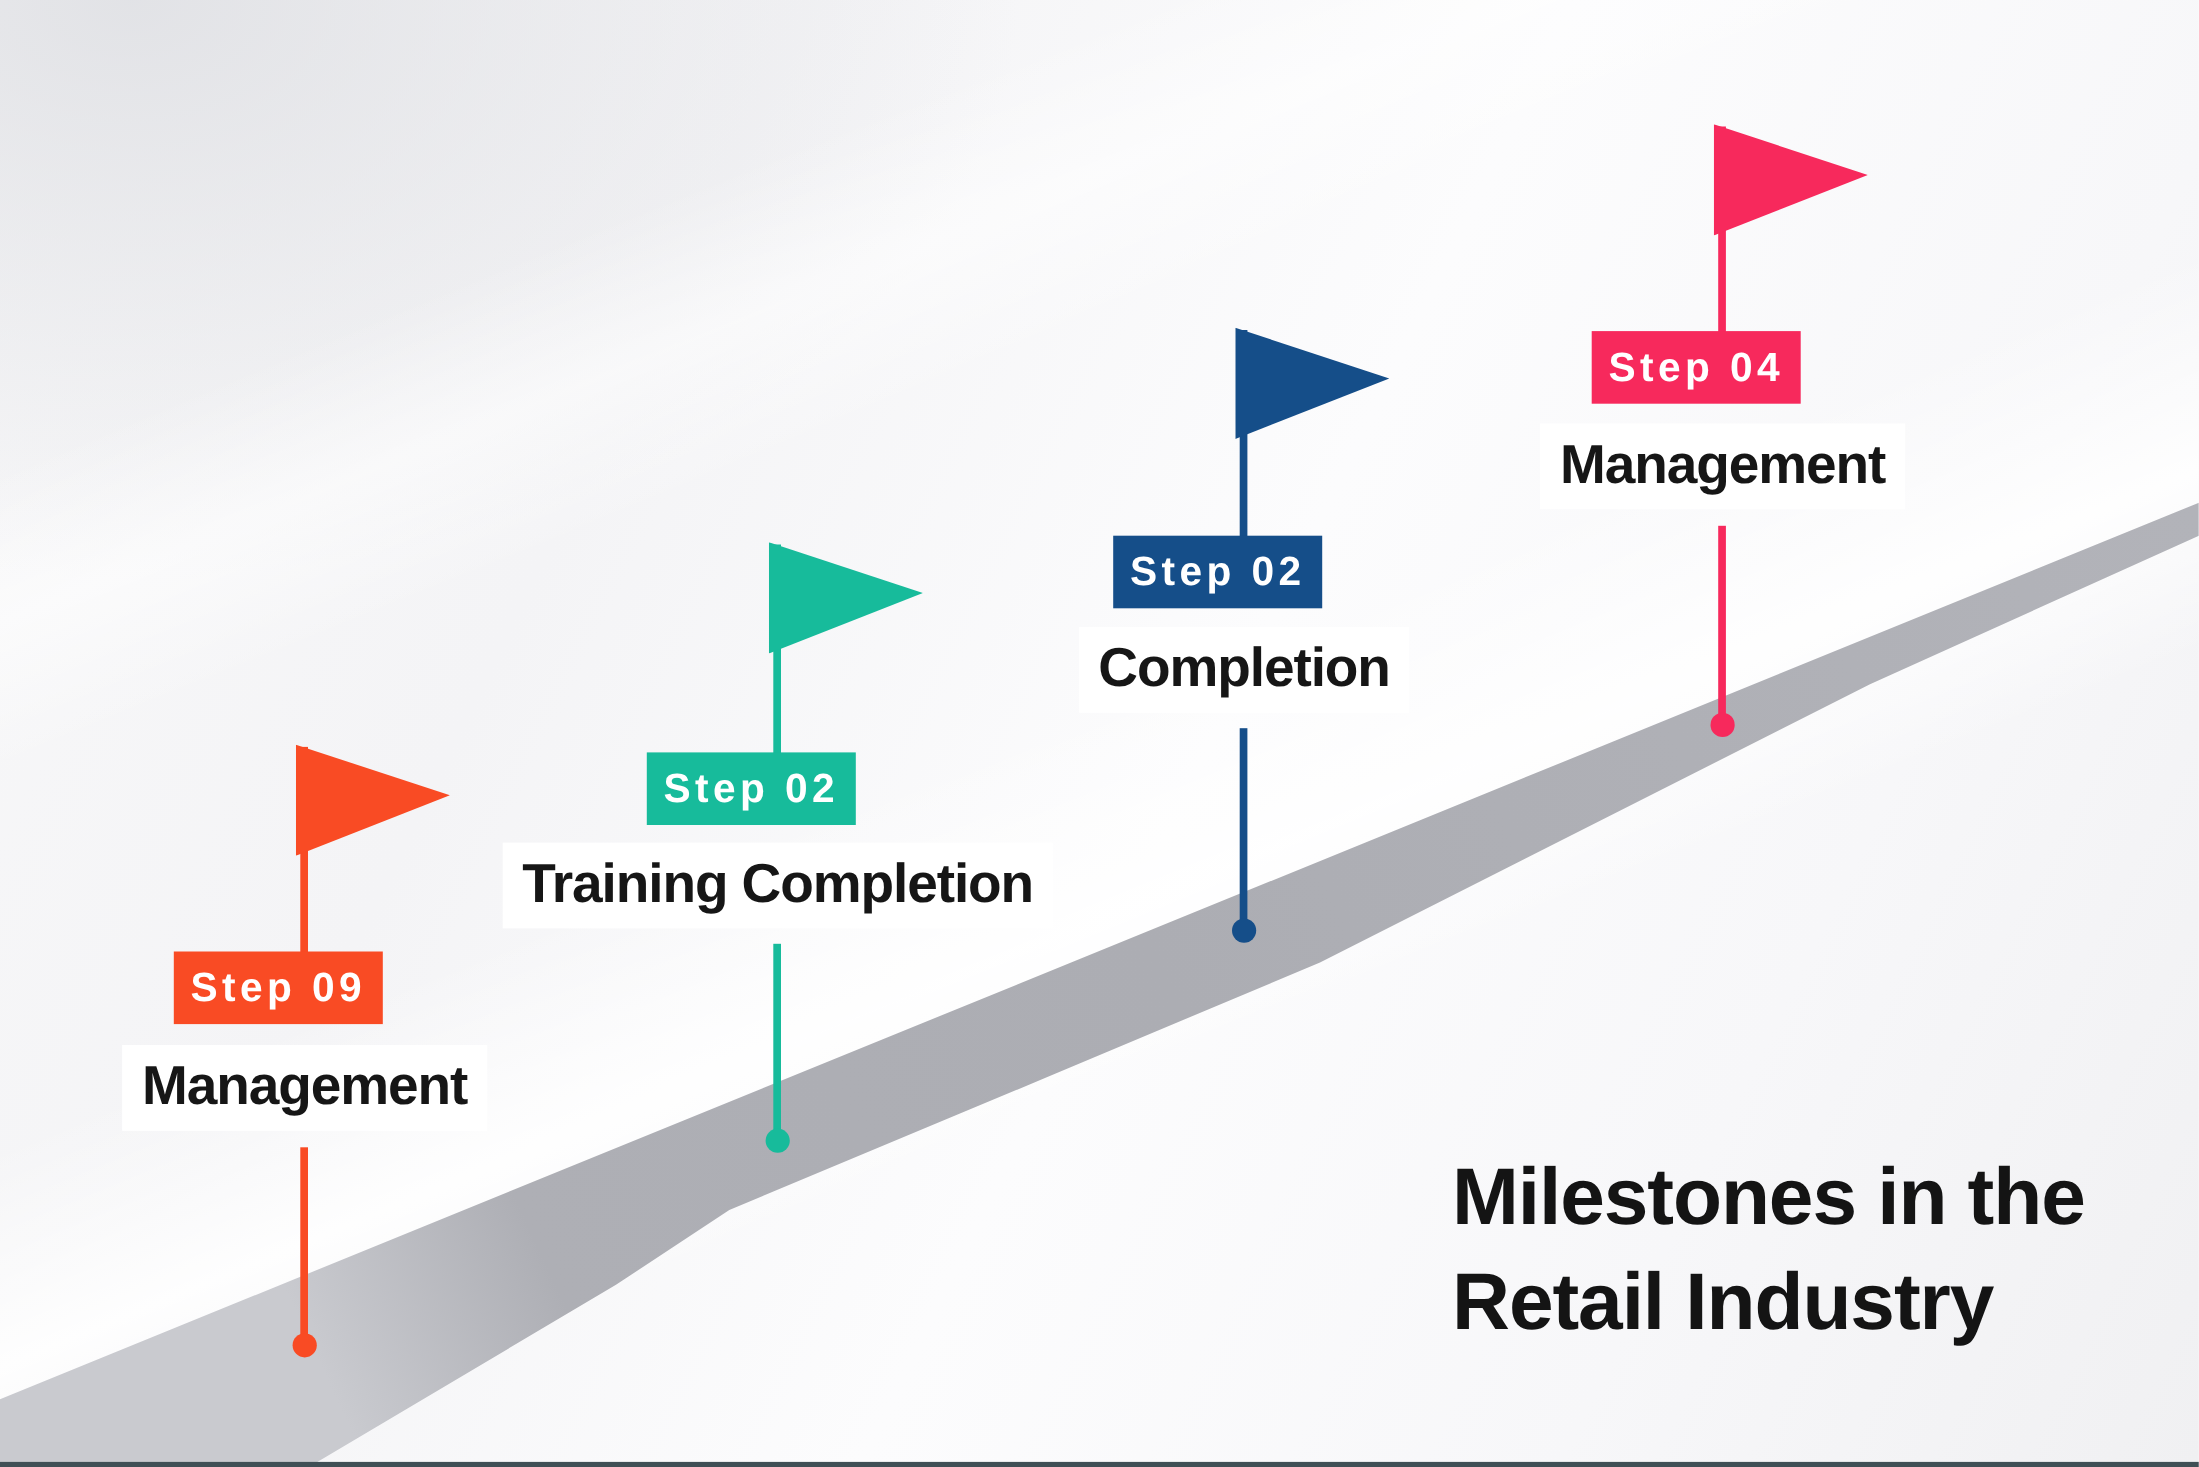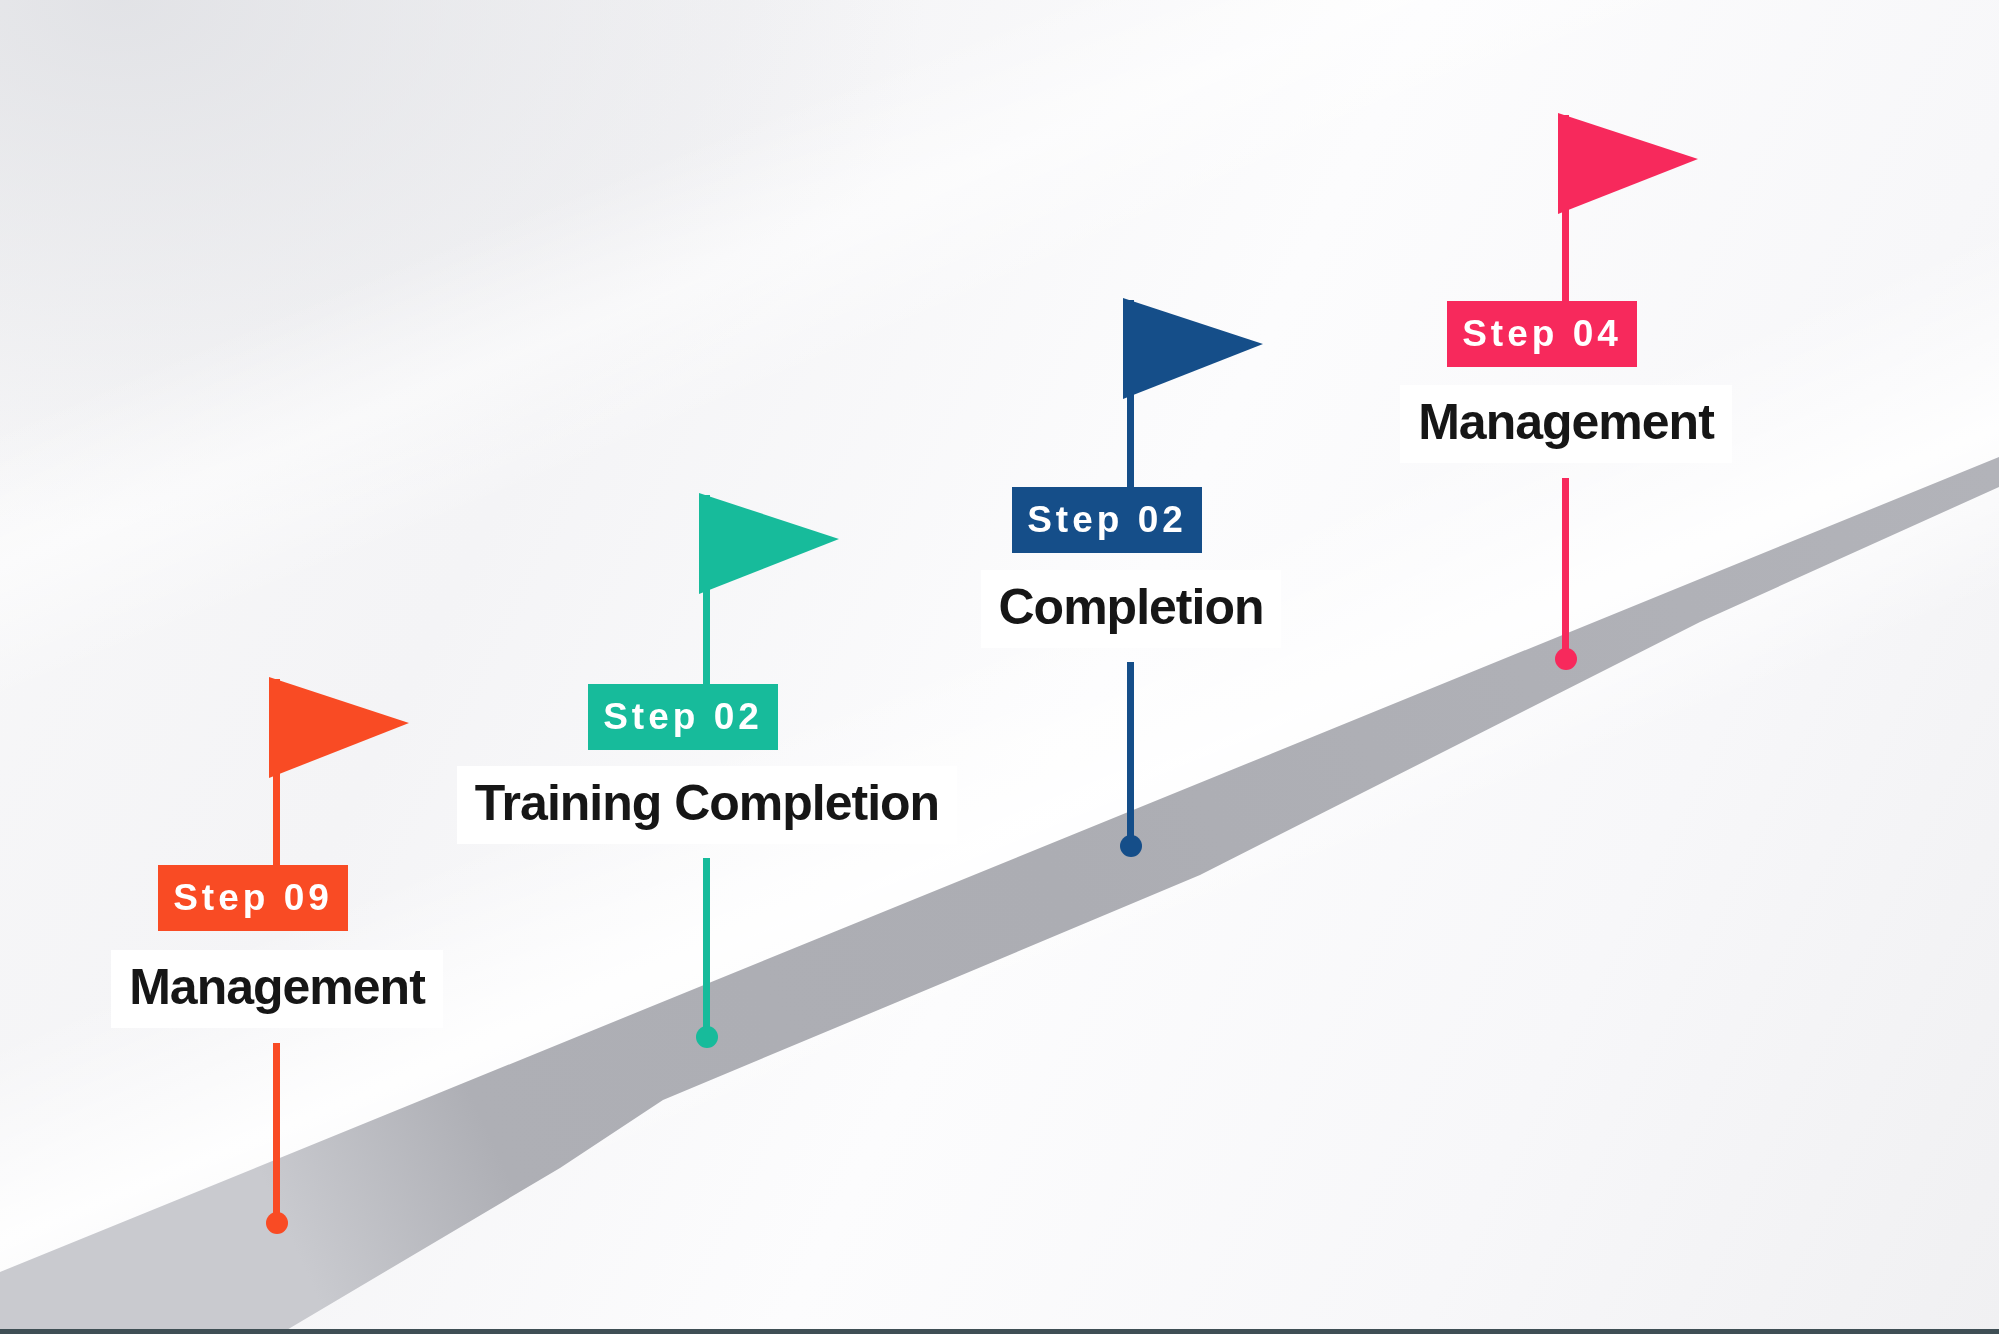--- a/index.html
+++ b/index.html
@@ -223,17 +223,19 @@
     <div class="step-box">
       <span>Step 04</span>
     </div>
     <div class="desc">
       <span class="desc-inner">Management</span>
     </div>
     <div class="dot"></div>
   </div>
 
   <div class="main-title">
+    <div>Milestones in the</div>
+    <div>Retail Industry</div>
   </div>
 
   <div class="bottom-bar"></div>
 
 </div>
 
 </body></html>

